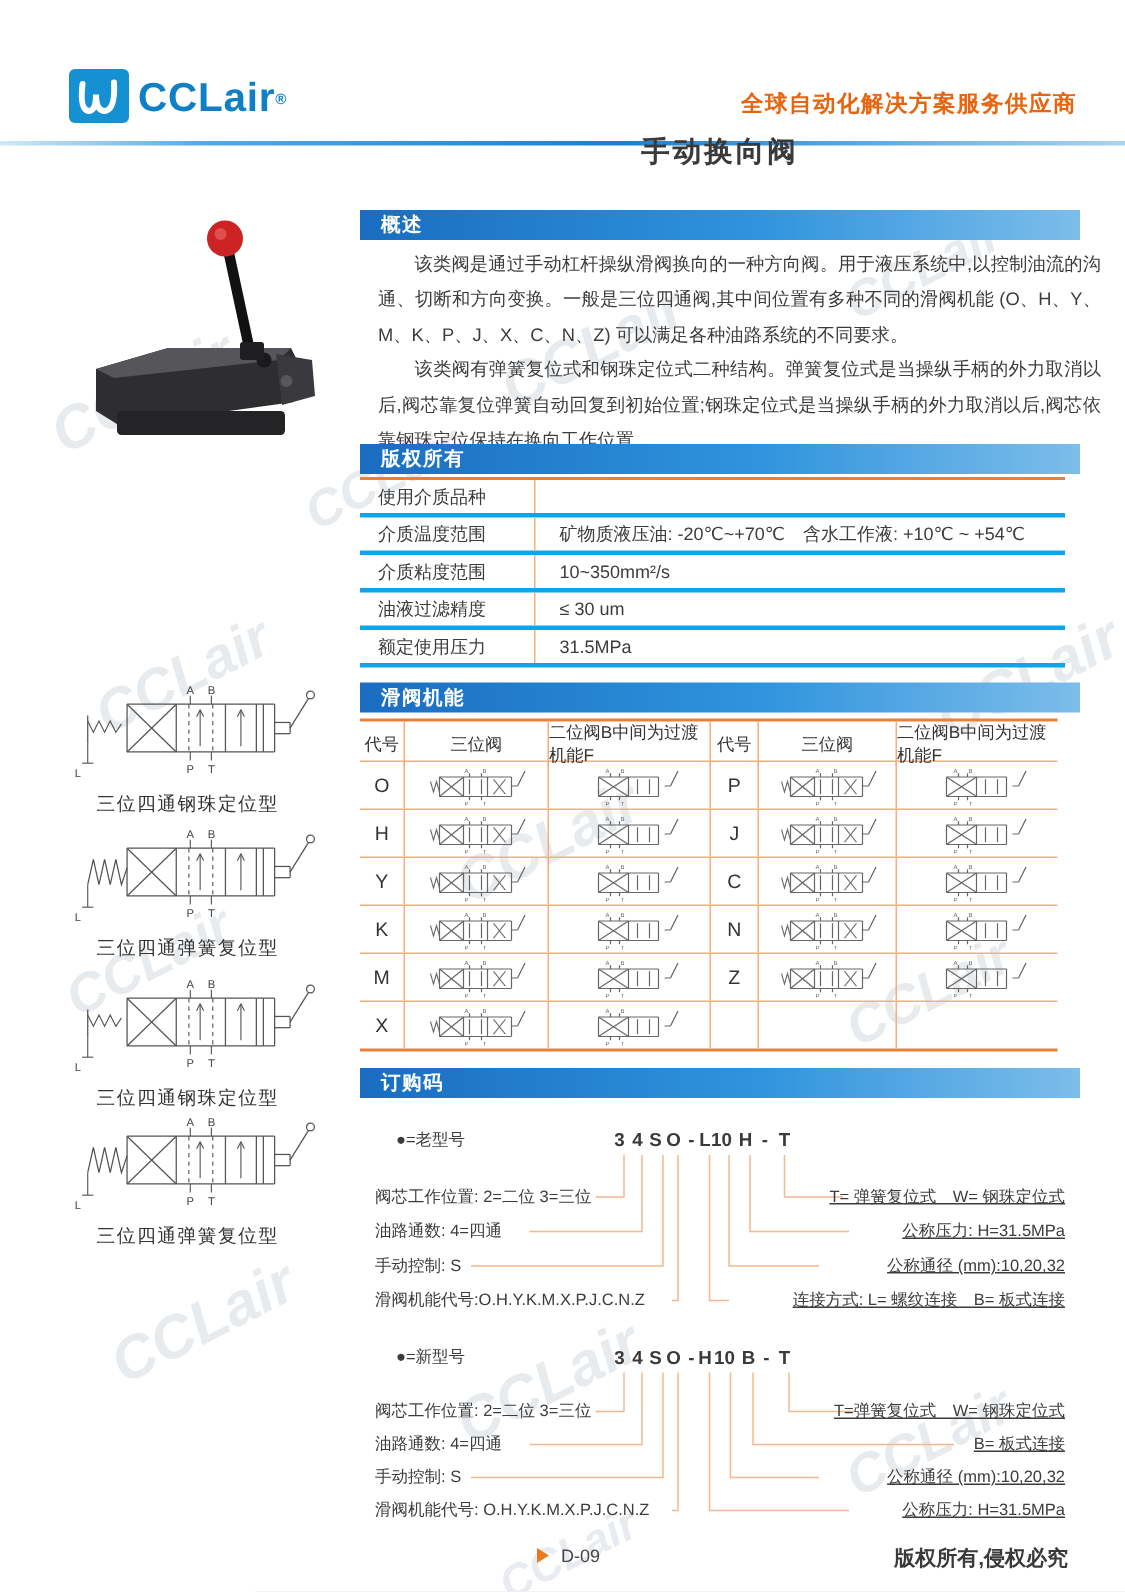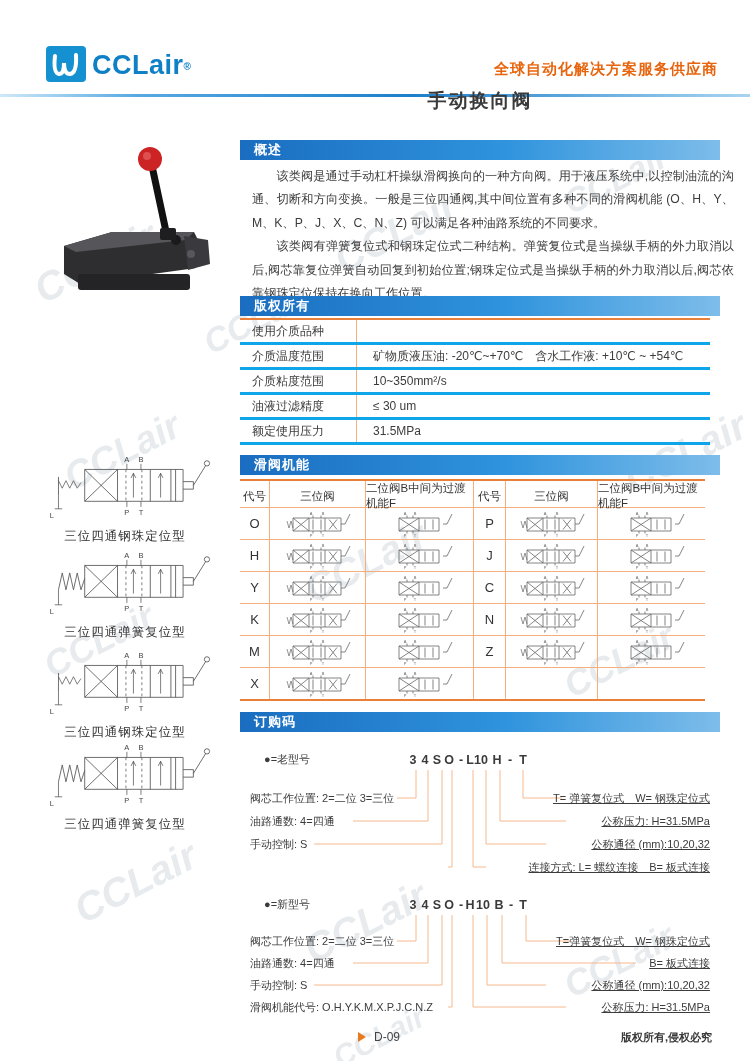--- a/index.html
+++ b/index.html
@@ -50,21 +50,21 @@
   
   .order-block{position:absolute;left:240px;width:480px;height:132px;}
   .order-marker{position:absolute;left:24px;top:4px;font-size:11px;color:#3c3c3c;}
   .order-svg{position:absolute;left:0;top:0;}
   .order-left{position:absolute;left:10px;width:230px;font-size:11px;color:#3c3c3c;line-height:16px;white-space:nowrap;}
   .order-right{position:absolute;right:10px;width:240px;text-align:right;font-size:11px;color:#3c3c3c;line-height:16px;white-space:nowrap;text-decoration:underline;}
   
   .footer-page{position:absolute;left:358px;top:1030px;font-size:12px;color:#444;display:flex;align-items:center;}
   .tri{width:0;height:0;border-left:8px solid #e87a20;border-top:5px solid transparent;
       border-bottom:5px solid transparent;margin-right:8px;}
-  .footer-copy{position:absolute;right:38px;top:1030px;font-size:11px;font-weight:bold;color:#3a3a3a;text-align:right;}
+  .footer-copy{position:absolute;right:38px;top:1030px;font-size:14px;font-weight:bold;color:#3a3a3a;text-align:right;}
 </style>
 </head>
 <body>
 
 <div class="page">
 
   <div id="wm-layer">
       <div class="wm" style="left: 30px; top: 240px; font-size: 40px;">CCLair</div>
       <div class="wm" style="left: 200px; top: 300px; font-size: 34px;">CCLair</div>
       <div class="wm" style="left: 60px; top: 430px; font-size: 38px;">CCLair</div>
@@ -907,20 +907,21 @@
           <polyline points="208,119 212,119 212,22" fill="none" stroke="#f4b88e" stroke-width="1"></polyline>
           <polyline points="283,22 283,50 322,50" fill="none" stroke="#f4b88e" stroke-width="1"></polyline>
           <polyline points="260,22 260,73 326,73" fill="none" stroke="#f4b88e" stroke-width="1"></polyline>
           <polyline points="246,22 246,96 306,96" fill="none" stroke="#f4b88e" stroke-width="1"></polyline>
           <polyline points="233,22 233,119 246,119" fill="none" stroke="#f4b88e" stroke-width="1"></polyline>
         </svg>
         <div class="order-marker">●=老型号</div>
         <div class="order-left" style="top: 42px;">阀芯工作位置: 2=二位 3=三位</div>
         <div class="order-left" style="top: 65px;">油路通数: 4=四通</div>
         <div class="order-left" style="top: 88px;">手动控制: S</div>
+        <div class="order-left" style="top: 111px;">滑阀机能代号:O.H.Y.K.M.X.P.J.C.N.Z</div>
         <div class="order-right" style="top: 42px;">T= 弹簧复位式　W= 钢珠定位式</div>
         <div class="order-right" style="top: 65px;">公称压力: H=31.5MPa</div>
         <div class="order-right" style="top: 88px;">公称通径 (mm):10,20,32</div>
         <div class="order-right" style="top: 111px;">连接方式: L= 螺纹连接　B= 板式连接</div>
       </div>
       <div class="order-block" style="top: 893px;">
         <svg width="480" height="132" viewBox="0 0 480 132" class="order-svg">
           <text x="173" y="16" font-size="12.5" fill="#3a3a3a" font-family="Liberation Sans, DejaVu Sans, sans-serif" text-anchor="middle" font-weight="bold">3</text>
           <text x="185" y="16" font-size="12.5" fill="#3a3a3a" font-family="Liberation Sans, DejaVu Sans, sans-serif" text-anchor="middle" font-weight="bold">4</text>
           <text x="197" y="16" font-size="12.5" fill="#3a3a3a" font-family="Liberation Sans, DejaVu Sans, sans-serif" text-anchor="middle" font-weight="bold">S</text>

